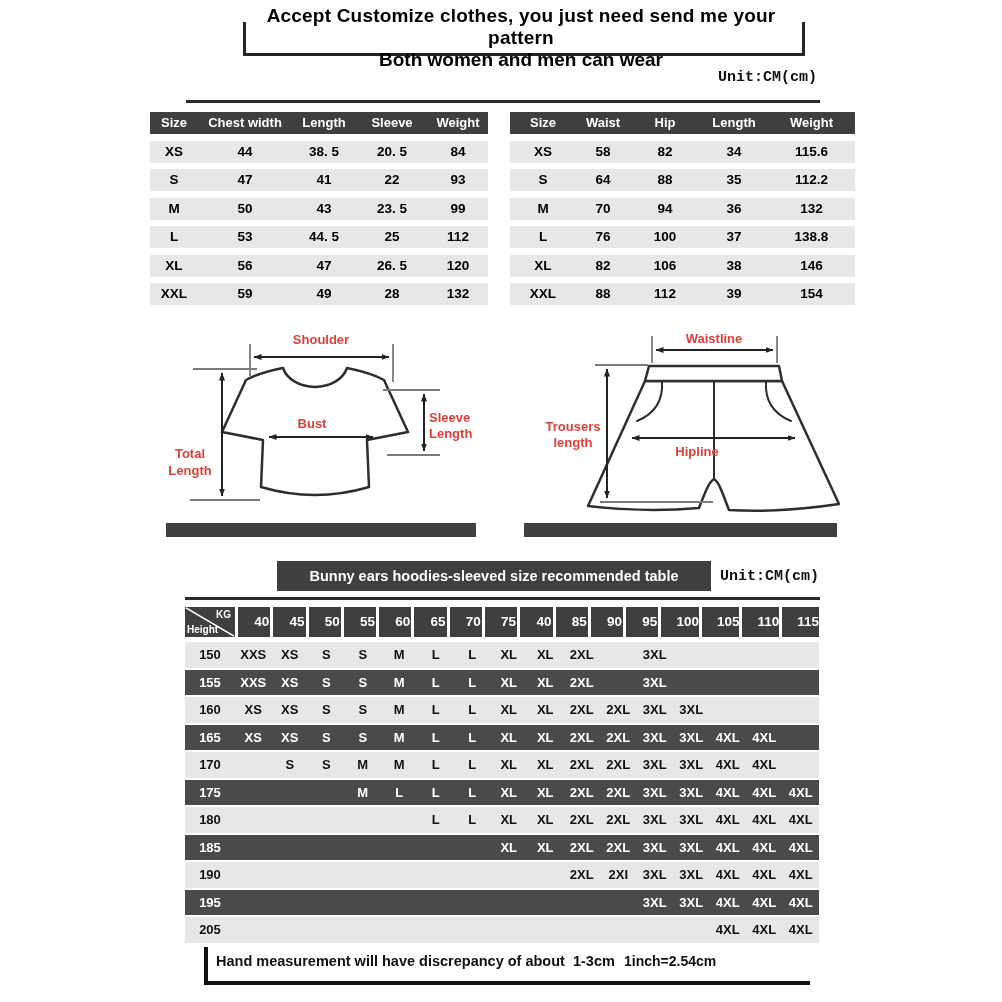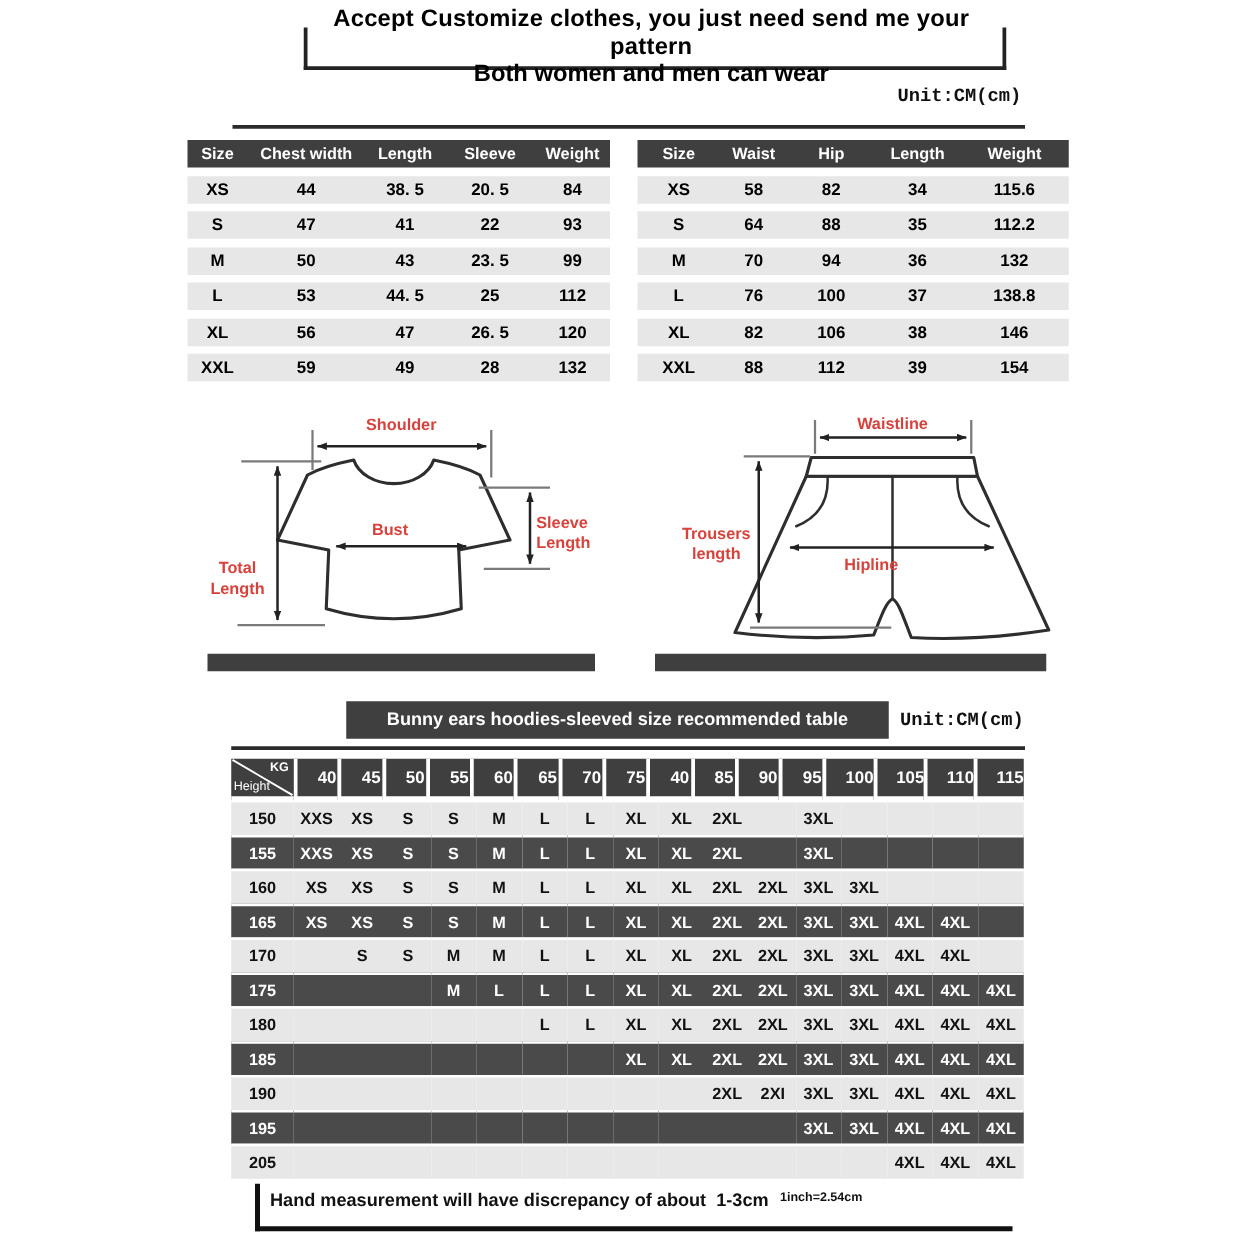--- a/index.html
+++ b/index.html
@@ -49,31 +49,31 @@
   .bar-right{left:524px;width:313px;}
   
   #matrix{position:absolute;left:185px;top:607px;width:634px;}
   .mrow{display:grid;grid-template-columns:50px repeat(16,1fr);}
   .mhead .mh{background:var(--dark,#3f3f3f);color:#fff;height:33px;line-height:30px;
     border-left:3px solid #fff;border-bottom:3px solid #fff;box-sizing:border-box;
     font-size:13.5px;font-weight:bold;text-align:center;padding-left:15px;}
   .corner{position:relative;background:var(--dark,#3f3f3f);height:33px;box-sizing:border-box;border-bottom:3px solid #fff;}
   .corner svg{position:absolute;left:0;top:0;width:100%;height:100%;}
   .corner .ctop{position:absolute;top:2px;right:4px;font-size:10px;font-weight:bold;color:#fff;}
-  .corner .cbot{position:absolute;bottom:2px;left:2px;font-size:10px;font-weight:normal;color:#fff;}
+  .corner .cbot{position:absolute;bottom:2px;left:2px;font-size:10px;font-weight:bold;color:#fff;}
   .mrow.body .mc{height:27.5px;line-height:25px;border-top:2.5px solid #fff;box-sizing:border-box;
     font-size:13px;font-weight:bold;text-align:center;}
   .mrow.light .mc{background:var(--light,#e7e7e7);color:#111;}
   .mrow.dark .mc{background:var(--darkrow,#4a4a4a);color:#fff;}
   .mc.mlabel{font-size:14px;}
   
   .note-bracket{position:absolute;left:204px;top:947px;width:602px;height:34px;
     border-left:4px solid #111;border-bottom:4px solid #111;}
   .note-text{position:absolute;left:216px;top:953px;font-size:14.5px;font-weight:bold;color:#111;white-space:pre;}
-  .note-conv{position:absolute;left:624px;top:953px;font-size:10px;font-weight:bold;color:#111;}
+  .note-conv{position:absolute;left:624px;top:953px;font-size:14px;font-weight:bold;color:#111;}
 </style>
 </head>
 <body>
 
 <div class="canvas">
 
   <div class="title-bracket"></div>
   <div class="title">
     <div class="l1">Accept Customize clothes, you just need send me your pattern</div>
     <div class="l2">Both women and men can wear</div>

